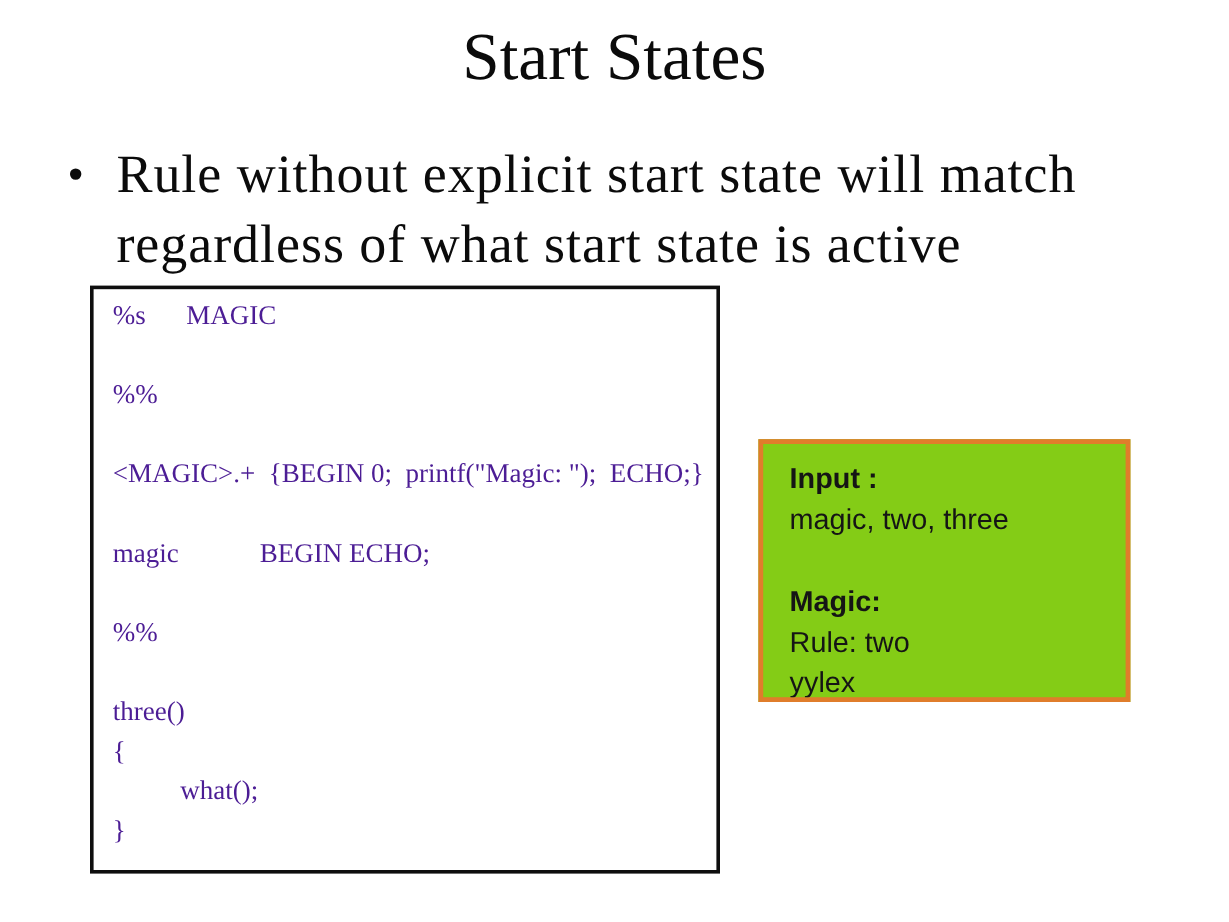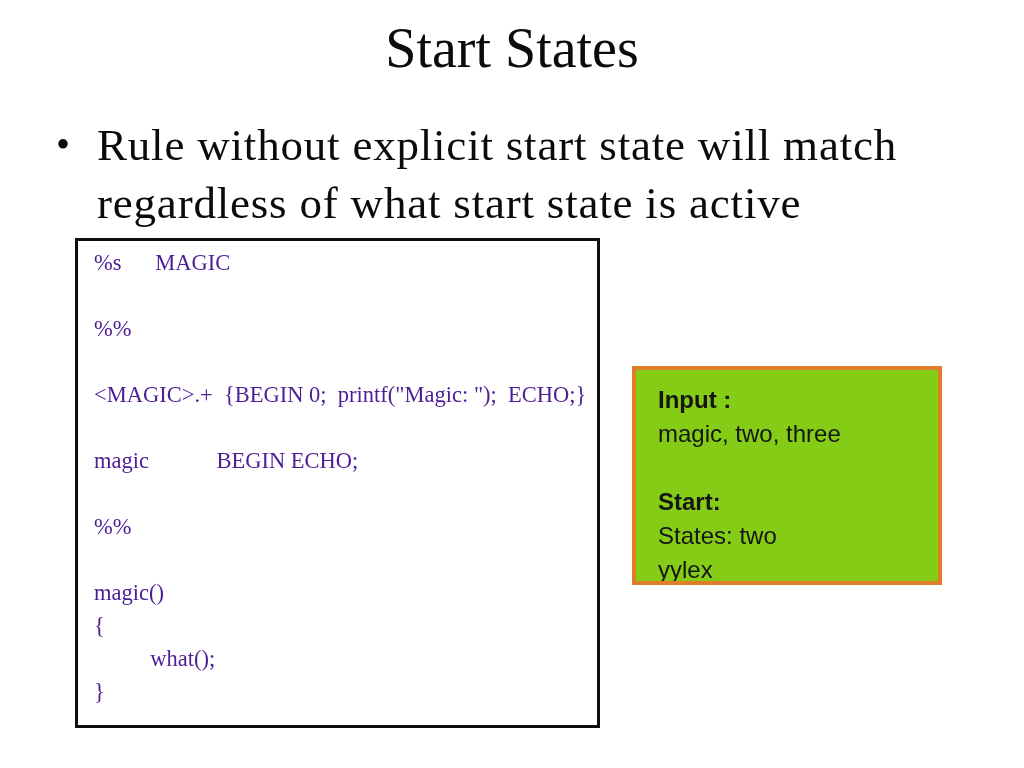--- a/index.html
+++ b/index.html
@@ -111,28 +111,28 @@
     <div class="code-line">%s      MAGIC</div>
     <div class="code-line"></div>
     <div class="code-line">%%</div>
     <div class="code-line"></div>
     <div class="code-line">&lt;MAGIC&gt;.+  {BEGIN 0;  printf("Magic: ");  ECHO;}</div>
     <div class="code-line"></div>
     <div class="code-line">magic            BEGIN ECHO;</div>
     <div class="code-line"></div>
     <div class="code-line">%%</div>
     <div class="code-line"></div>
-    <div class="code-line">magic()</div>
+    <div class="code-line">three()</div>
     <div class="code-line">{</div>
     <div class="code-line">          what();</div>
     <div class="code-line">}</div>
   </div>
 
   <div class="info-box">
     <div class="info-line bold">Input :</div>
     <div class="info-line">magic, two, three</div>
     <div class="info-line"></div>
-    <div class="info-line bold">Start:</div>
-    <div class="info-line">States: two</div>
+    <div class="info-line bold">Magic:</div>
+    <div class="info-line">Rule: two</div>
     <div class="info-line">yylex</div>
   </div>
 
 </div>
 
 </body></html>

